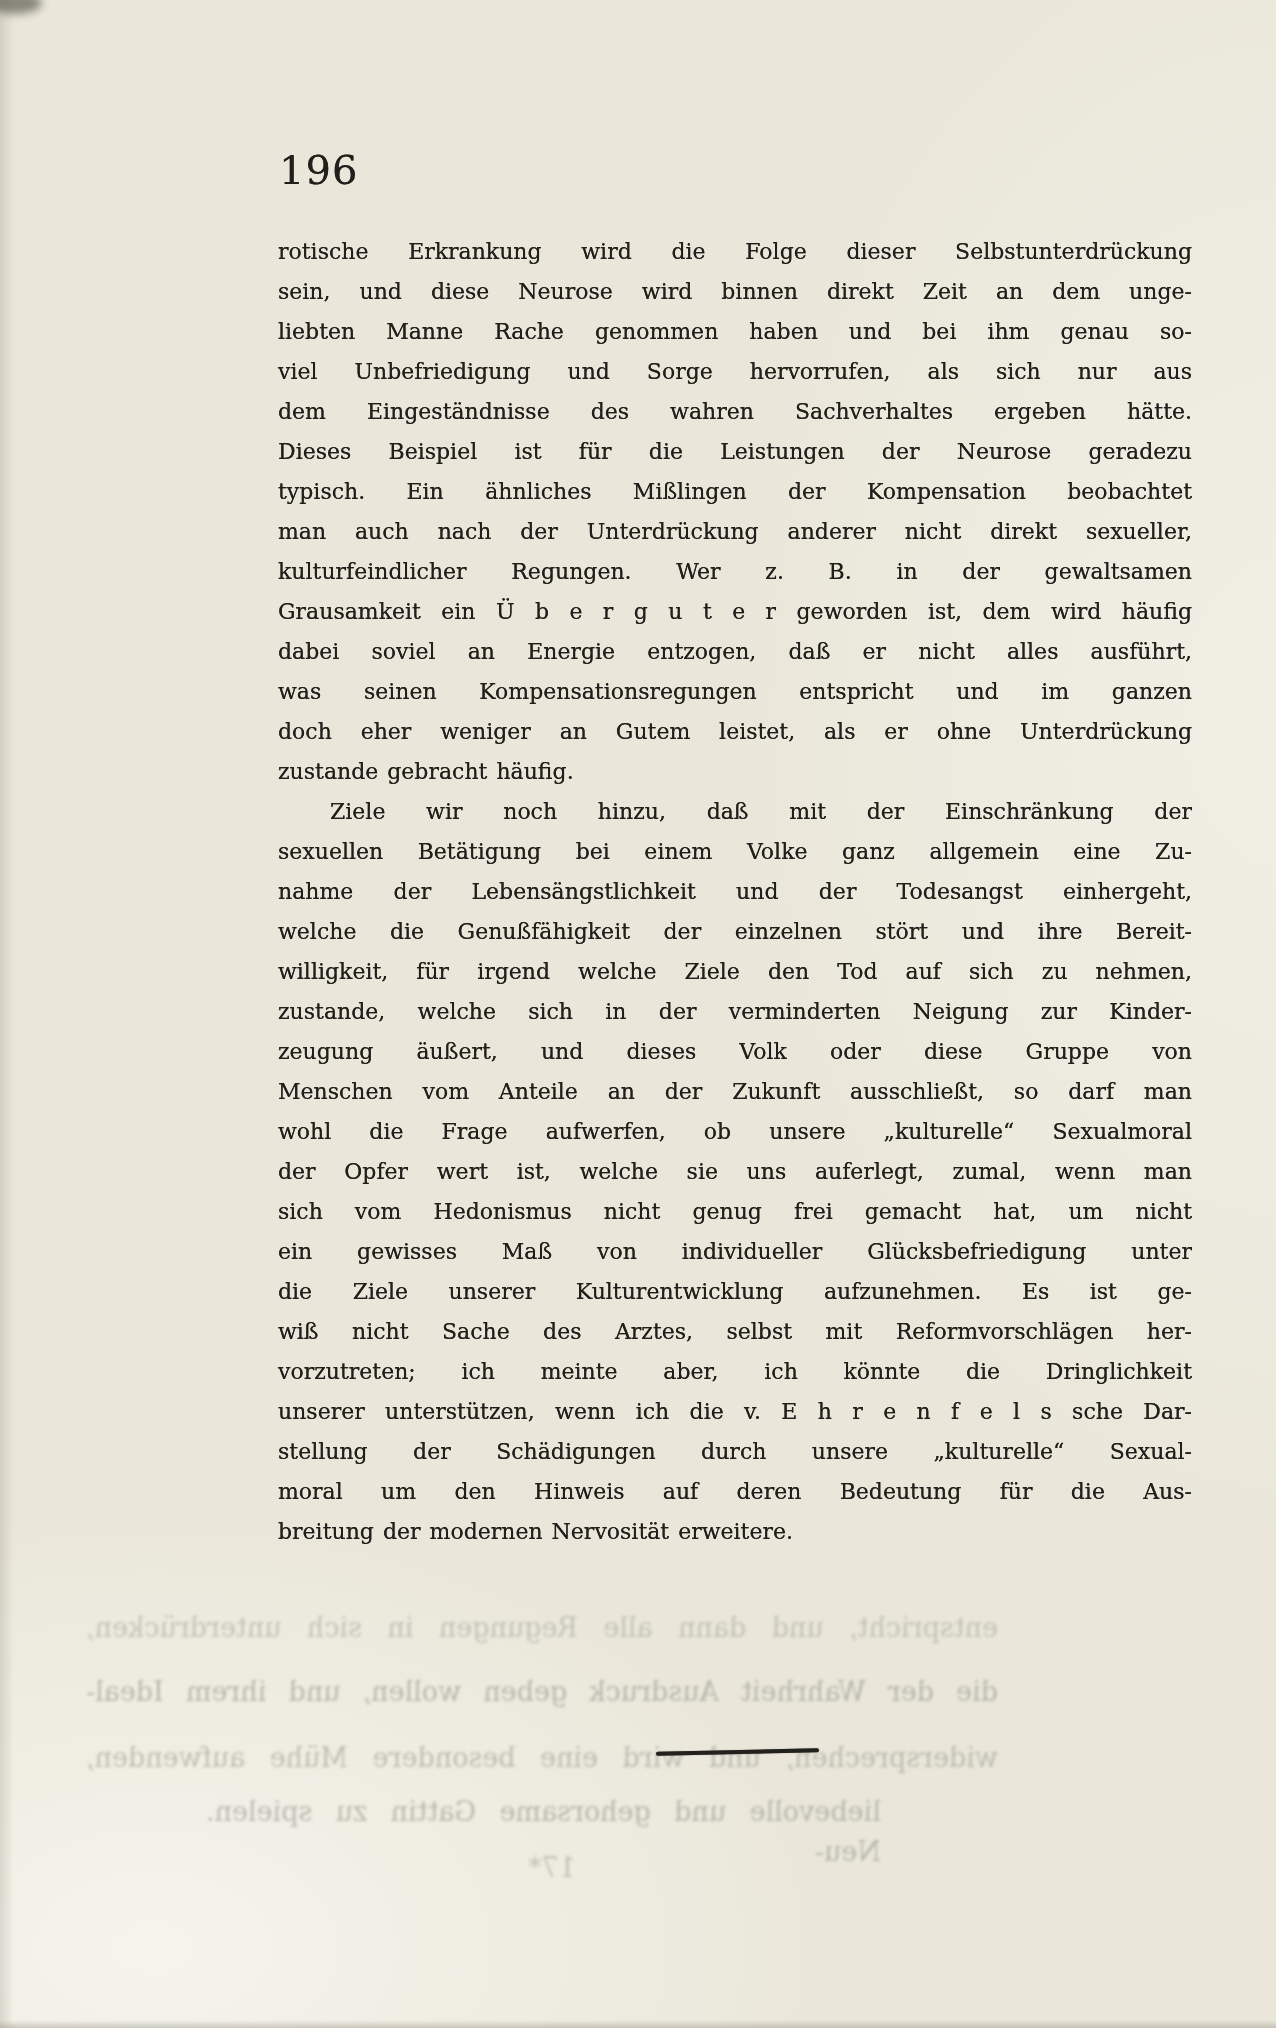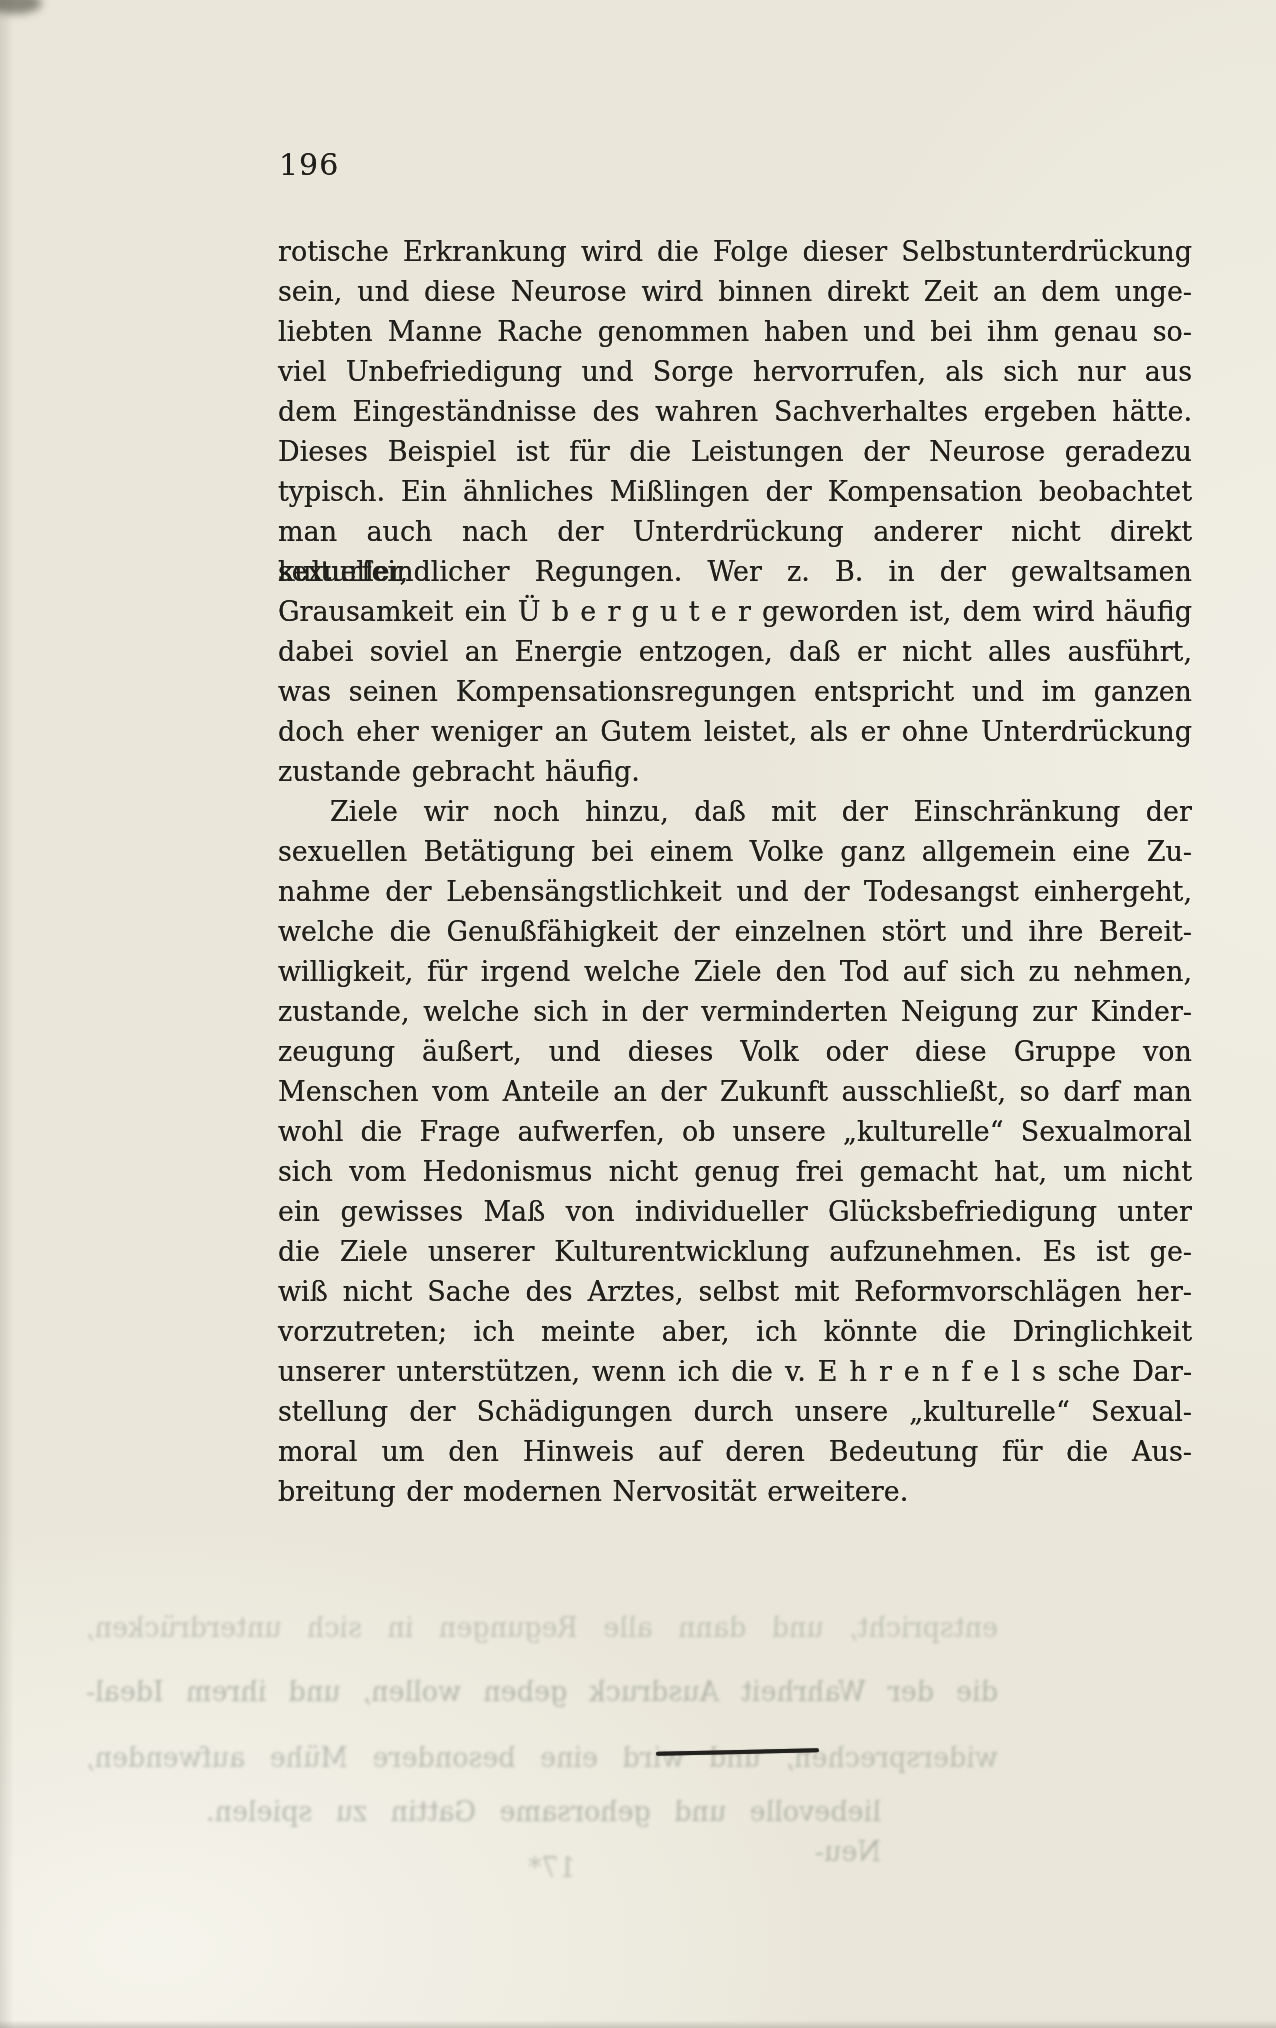--- a/index.html
+++ b/index.html
@@ -19,29 +19,29 @@
   .edge-left{position:absolute;left:0;top:0;bottom:0;width:14px;
     background:linear-gradient(to right, rgba(115,113,100,0.20), rgba(115,113,100,0));
     }
   .edge-bottom{position:absolute;left:0;right:0;bottom:0;height:8px;
     background:linear-gradient(to top, rgba(100,98,86,0.28), rgba(100,98,86,0));
     }
   .smudge{position:absolute;left:-12px;top:-8px;width:54px;height:22px;
     background:#56554a;border-radius:50%;filter:blur(4px);opacity:.65;}
   .page-number{
     position:absolute;left:279px;top:150px;
-    font-size:30px;line-height:1;letter-spacing:1px;
+    font-size:40px;line-height:1;letter-spacing:1px;
     text-shadow:0 0 0.5px rgba(25,25,20,0.8);
   }
   .text-block{
     position:absolute;left:278px;top:232px;width:914px;
   }
   .line{
     height:40px;line-height:40px;
-    font-size:27px;
+    font-size:22px;
     word-spacing:2px;
     text-align:justify;
     text-align-last:justify;
     white-space:normal;
     text-shadow:0 0 0.5px rgba(28,28,22,0.85);
   }
   .line.para-end{text-align-last:left;}
   .line.indented{text-indent:52px;}
   .divider{
     position:absolute;left:656px;top:1750px;width:163px;height:4px;
@@ -96,20 +96,21 @@
       <div class="line para-end">zustande gebracht häufig.</div>
       <div class="line indented">Ziele wir noch hinzu, daß mit der Einschränkung der</div>
       <div class="line">sexuellen Betätigung bei einem Volke ganz allgemein eine Zu-</div>
       <div class="line">nahme der Lebensängstlichkeit und der Todesangst einhergeht,</div>
       <div class="line">welche die Genußfähigkeit der einzelnen stört und ihre Bereit-</div>
       <div class="line">willigkeit, für irgend welche Ziele den Tod auf sich zu nehmen,</div>
       <div class="line">zustande, welche sich in der verminderten Neigung zur Kinder-</div>
       <div class="line">zeugung äußert, und dieses Volk oder diese Gruppe von</div>
       <div class="line">Menschen vom Anteile an der Zukunft ausschließt, so darf man</div>
       <div class="line">wohl die Frage aufwerfen, ob unsere „kulturelle“ Sexualmoral</div>
+      <div class="line">der Opfer wert ist, welche sie uns auferlegt, zumal, wenn man</div>
       <div class="line">sich vom Hedonismus nicht genug frei gemacht hat, um nicht</div>
       <div class="line">ein gewisses Maß von individueller Glücksbefriedigung unter</div>
       <div class="line">die Ziele unserer Kulturentwicklung aufzunehmen. Es ist ge-</div>
       <div class="line">wiß nicht Sache des Arztes, selbst mit Reformvorschlägen her-</div>
       <div class="line">vorzutreten; ich meinte aber, ich könnte die Dringlichkeit</div>
       <div class="line">unserer unterstützen, wenn ich die v. E h r e n f e l s sche Dar-</div>
       <div class="line">stellung der Schädigungen durch unsere „kulturelle“ Sexual-</div>
       <div class="line">moral um den Hinweis auf deren Bedeutung für die Aus-</div>
       <div class="line para-end">breitung der modernen Nervosität erweitere.</div>
     </div>

